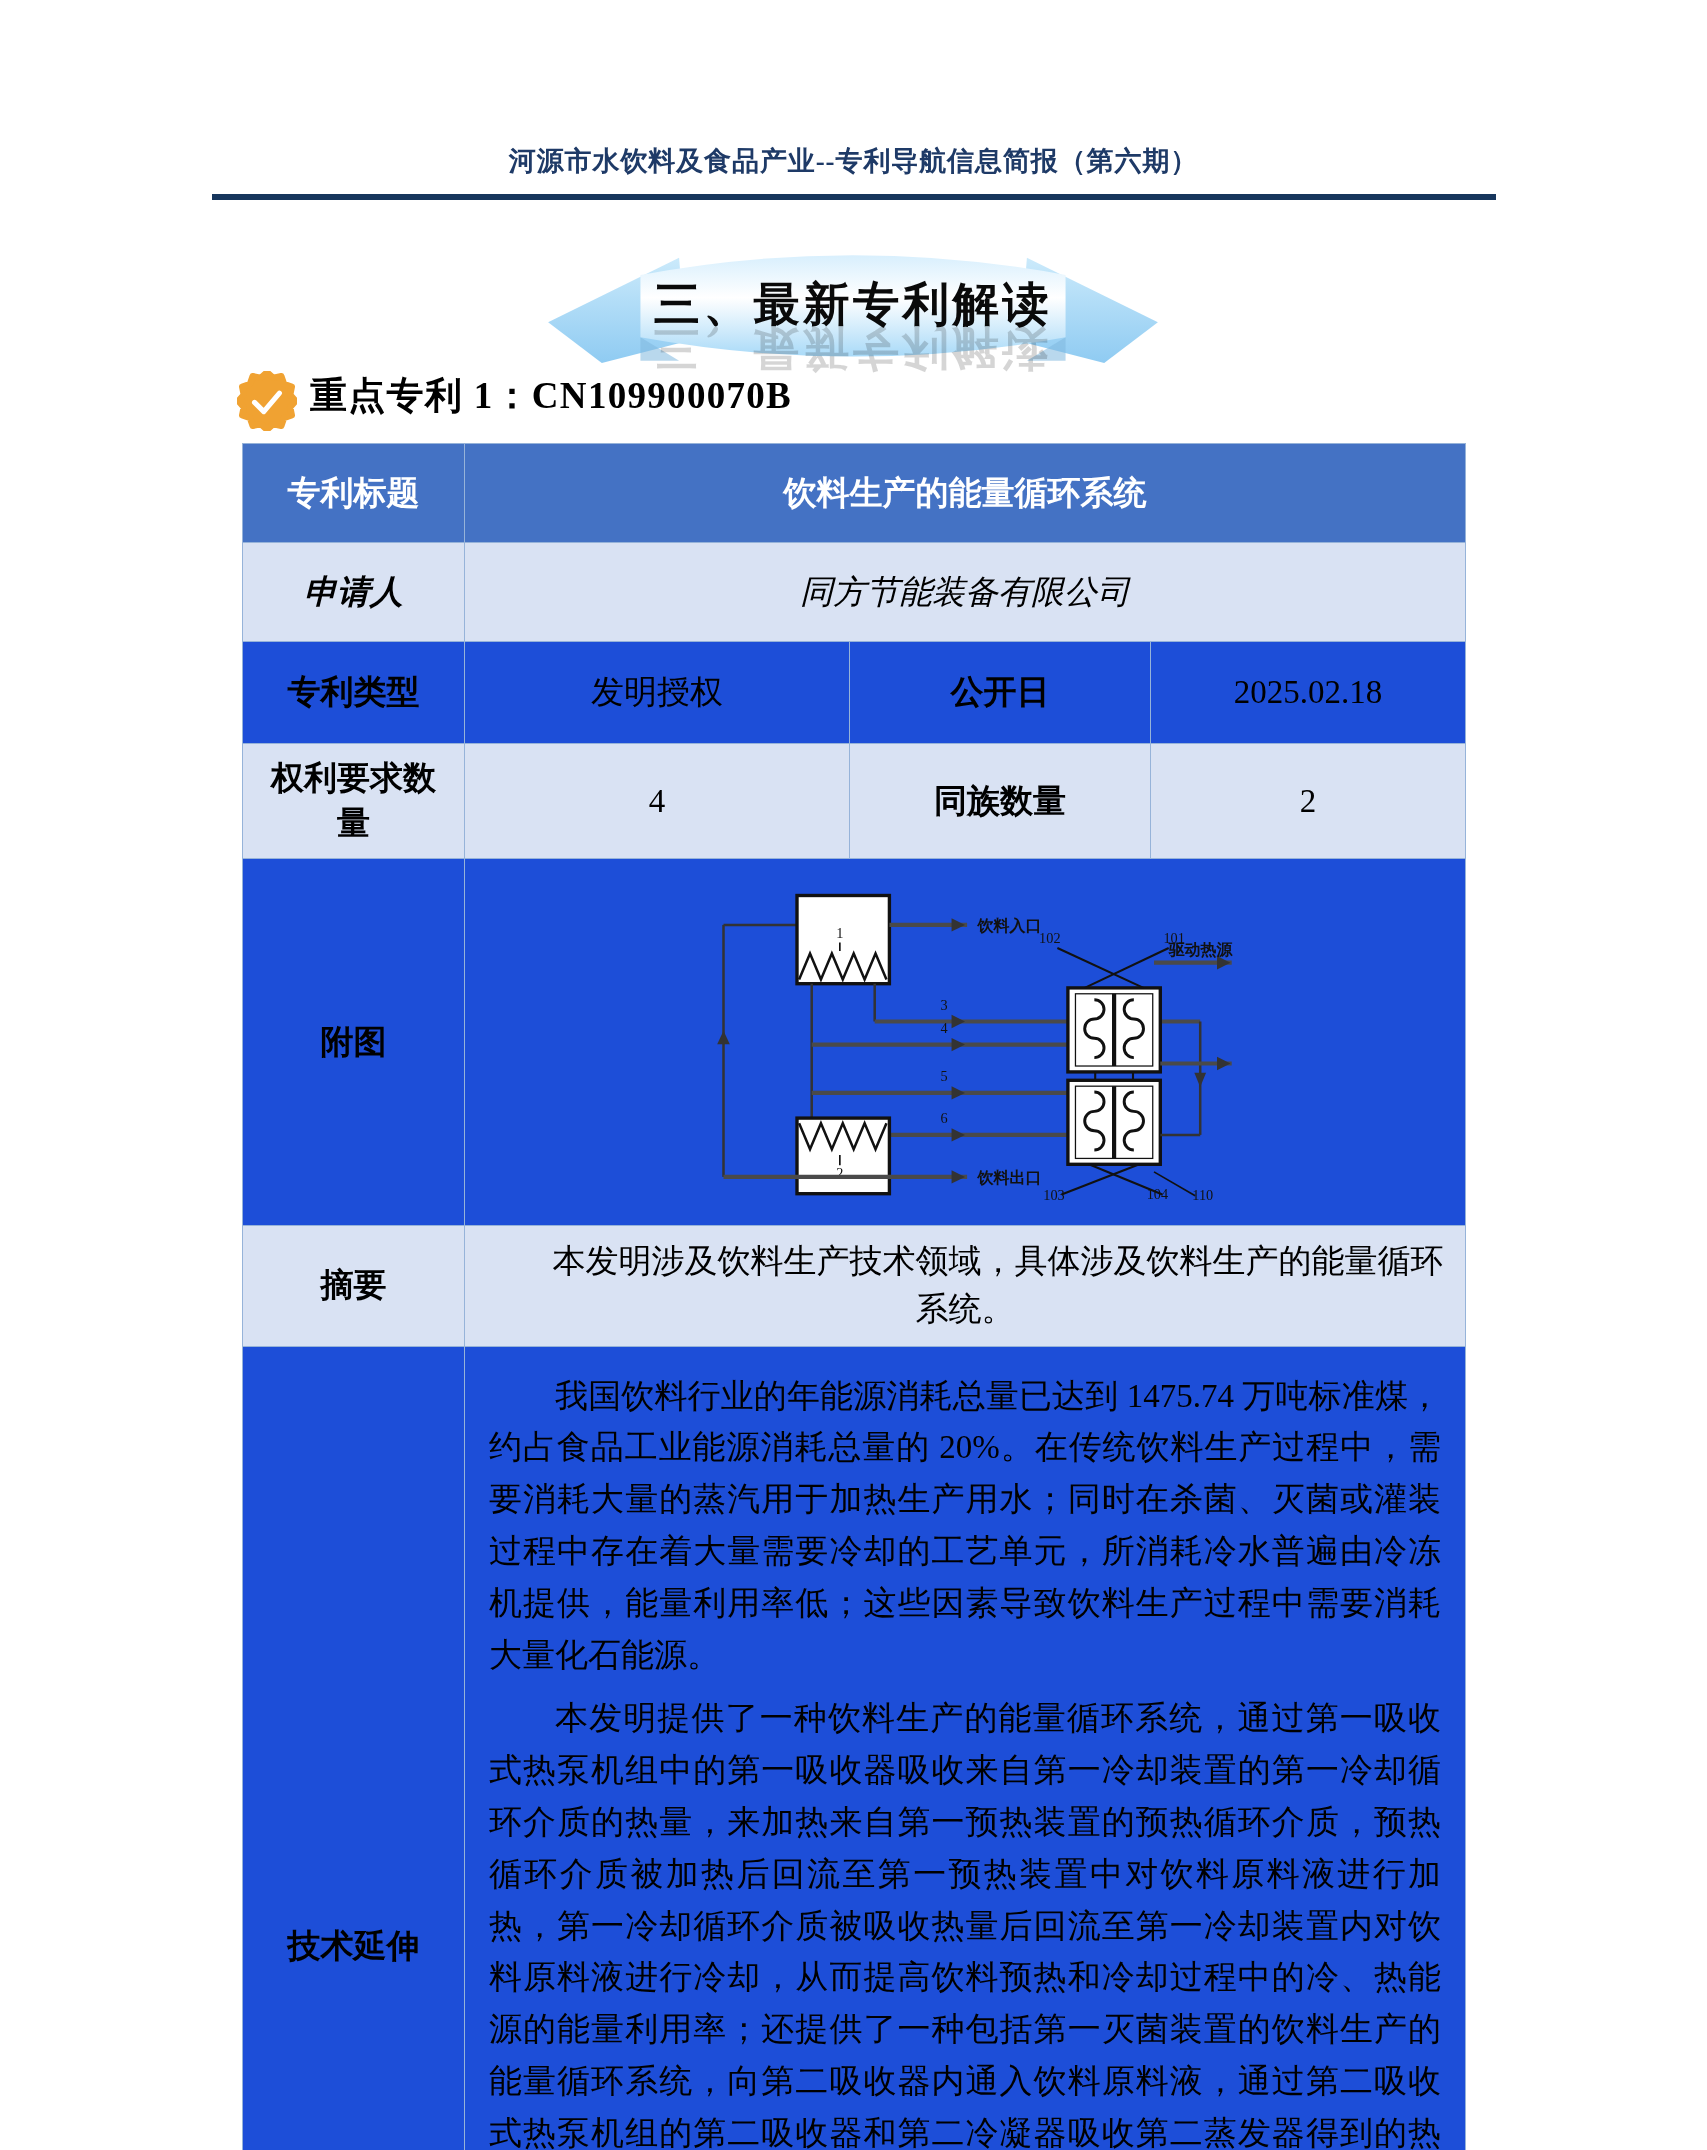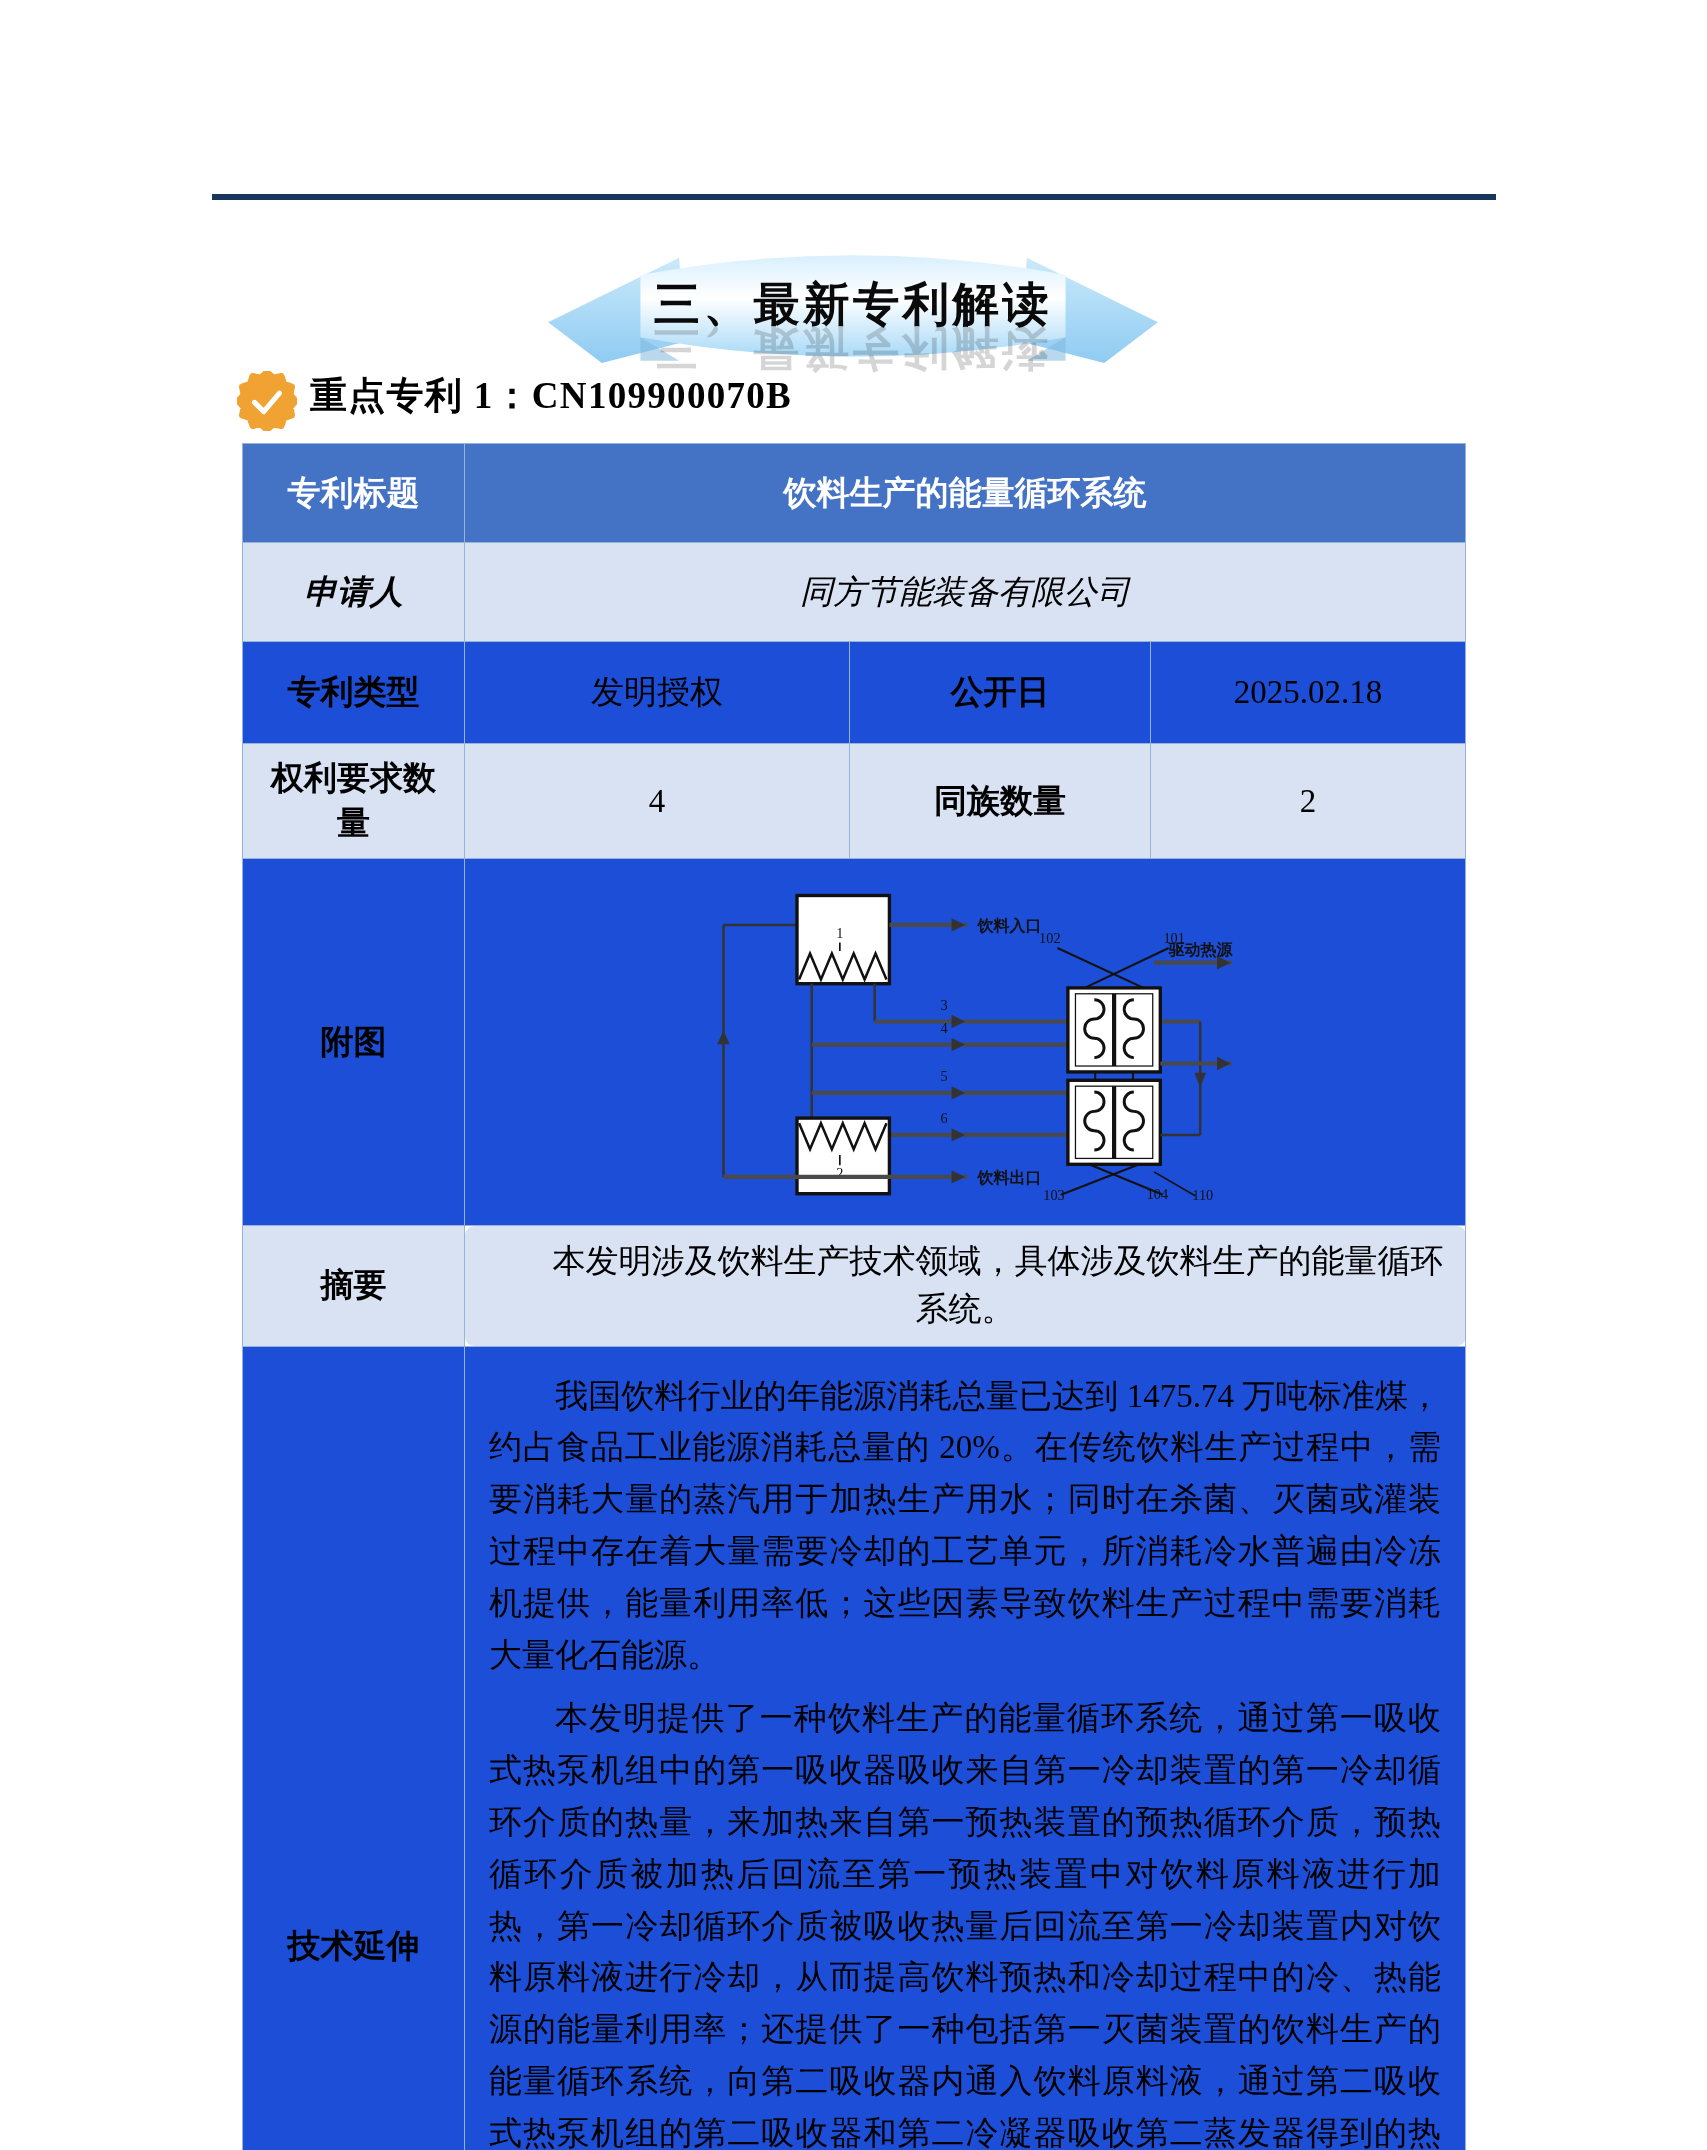--- a/index.html
+++ b/index.html
@@ -57,39 +57,40 @@
   tr.h-applicant td{height:74px;font-style:italic;}
   tr.h-type td{height:77px;}
   tr.h-claims td{height:74px;}
   tr.h-figure td{height:342px;}
   tr.h-abstract td{height:89px;}
   tr.h-extension td{height:989px;}
   td.figure-cell{padding:4.3px 0;}
   td.figure-cell svg{display:block;margin:0 auto;}
   td.abstract-cell{
     text-align:left;padding:0 27px;
-    text-indent:2em;line-height:1.45;border-radius:9px;
+    text-indent:2em;line-height:1.45;
   }
   td.extension-cell{
     text-align:left;vertical-align:middle;
     padding:17px 30px 17px 25px;
   }
   td.extension-cell p{
     margin:12px;text-indent:2em;text-align:justify;
     line-height:1.57;
   }
   
   .fig-num{font-size:34px;fill:#111;font-family:"Liberation Serif",serif;}
   .fig-cn{font-size:38px;fill:#111;font-weight:bold;font-family:"Liberation Serif",serif;}
 </style>
 </head>
 <body>
 
 <div class="page">
 
+  <div class="doc-header-title">河源市水饮料及食品产业--专利导航信息简报（第六期）</div>
   <div class="doc-header-rule"></div>
 
   <div class="banner">
     <svg width="632" height="146" viewBox="0 0 1470 340">
       <defs>
         <linearGradient id="bandGrad" x1="0" y1="0" x2="0" y2="1">
           <stop offset="0" stop-color="#D8EFFD"></stop>
           <stop offset="0.42" stop-color="#FFFFFF"></stop>
           <stop offset="1" stop-color="#A9DAF8"></stop>
         </linearGradient>

